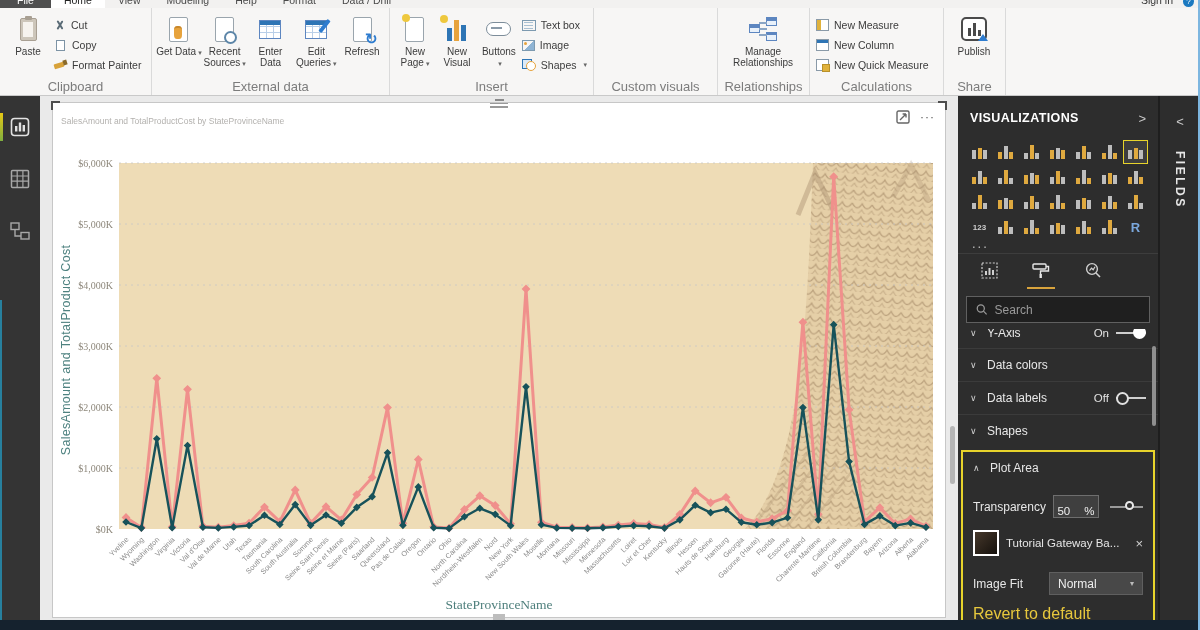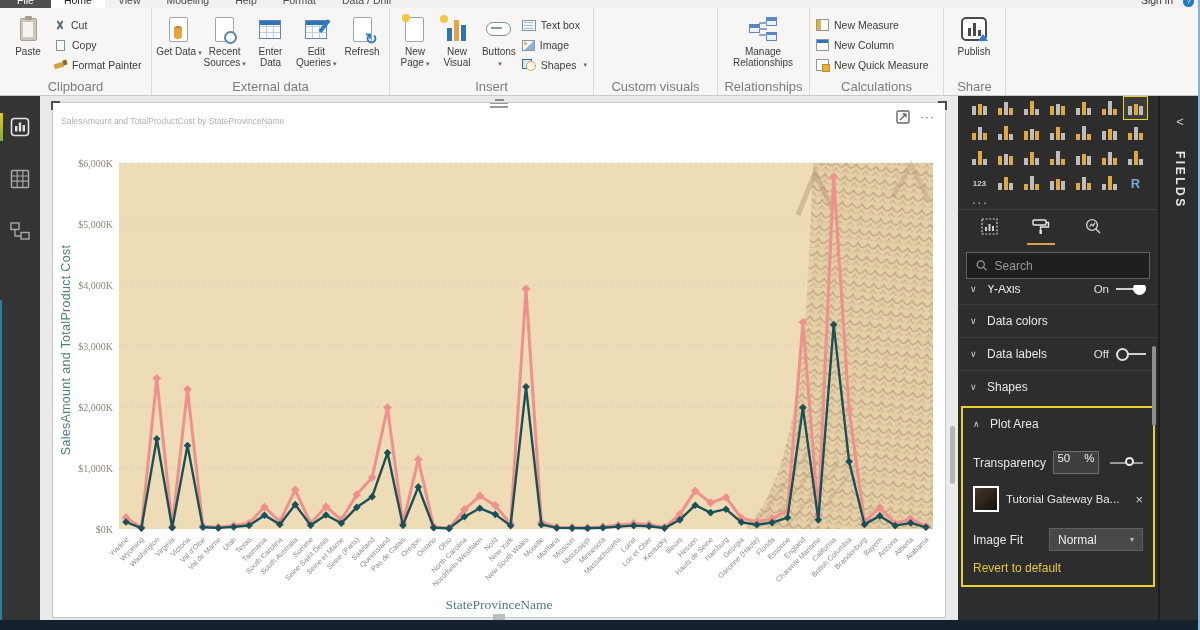--- a/index.html
+++ b/index.html
@@ -135,30 +135,30 @@
 .tglbl{font-size:11.5px;color:#e0e0e0;margin-right:7px}
 .tg{position:relative;width:30px;height:13px;display:inline-block;flex:none}
 .tg .track{position:absolute;left:0;right:0;top:5.5px;height:2px;background:#cfcfcf}
 .tg .knob{position:absolute;top:0;width:13px;height:13px;border-radius:50%}
 .tg.on .knob{right:0;background:#fff}
 .tg.off .knob{left:0;background:#2d2d2d;border:2px solid #e0e0e0}
 .highlightbox{border:2.5px solid #e7d32b;margin:3px 3px 0 3px;padding-bottom:10px;background:#2d2d2d}
 .pa-head{display:flex;align-items:center;height:31px;padding:0 10px;font-size:12px}
 .pa-head .chev{width:17px;color:#cfcfcf;font-size:9px}
 .prow{display:flex;align-items:center;gap:7px;margin:12px 10px 0 10px;font-size:12px}
-.tin{width:46px;height:23px;background:#3f3f3f;border:1px solid #6e6e6e;color:#eee;display:flex;align-items:flex-start;justify-content:center;gap:14px;font-size:11.5px}
+.tin{width:46px;height:23px;background:#3f3f3f;border:1px solid #6e6e6e;color:#eee;display:flex;align-items:flex-end;justify-content:center;gap:14px;font-size:11.5px}
 .slider{flex:1;height:2px;background:#9a9a9a;position:relative;margin-left:4px}
 .sknob{position:absolute;left:46%;top:-5px;width:9px;height:9px;border:2px solid #e8e8e8;border-radius:50%;background:#2d2d2d}
 .thumb{width:26px;height:26px;border:2px solid #fff;background:linear-gradient(135deg,#46382b,#14100c);flex:none}
 .imgname{flex:1;font-size:11.5px;color:#e6e6e6;white-space:nowrap;overflow:hidden}
 .closex{color:#cfcfcf;font-size:13px}
 .dd{width:94px;height:23px;background:#484848;border:1px solid #5f5f5f;display:flex;align-items:center;justify-content:space-between;padding:0 8px;font-size:12px;color:#eee}
 .dd .dcar{font-size:8px;color:#bbb}
 .fitlbl{flex:1}
-.revert{color:#e8c83d;font-size:12px;margin:10px 0 0 10px}
+.revert{color:#e8c83d;font-size:16px;margin:10px 0 0 10px}
 .pane-scroll{position:absolute;right:2px;top:250px;width:4px;height:80px;background:#8f8f8f;border-radius:2px}
 
 
 .fieldsbar{position:absolute;right:0;top:96px;width:42px;bottom:0;background:#2d2d2d;border-left:2px solid #1e1e1e;z-index:5}
 .fb-chev{text-align:center;margin-top:18px;color:#ccc;font-size:13px}
 .fb-title{writing-mode:vertical-rl;margin:22px auto 0;font-size:12px;font-weight:bold;letter-spacing:2.5px;color:#e6e6e6;display:block;text-align:left}
 .fb-wrap{display:flex;justify-content:center}
 
 
 .bottomstrip{position:absolute;left:0;bottom:0;width:100%;height:10px;background:#15222e;z-index:40}
@@ -490,20 +490,24 @@
         <polyline points="73.0,367.0 88.4,373.1 103.8,283.7 119.2,372.7 134.5,290.4 149.9,372.3 165.3,372.9 180.7,371.9 196.1,370.5 211.5,360.3 226.8,369.4 242.2,349.6 257.6,370.3 273.0,360.0 288.4,368.2 303.8,352.3 319.2,341.7 334.5,297.8 349.9,370.3 365.3,331.9 380.7,372.7 396.1,373.4 411.5,361.8 426.8,353.3 442.2,359.4 457.6,370.6 473.0,231.9 488.4,369.7 503.8,372.9 519.2,373.1 534.5,373.3 549.9,372.7 565.3,371.6 580.7,370.6 596.1,371.2 611.5,373.1 626.8,364.8 642.2,350.2 657.6,357.7 673.0,354.2 688.4,367.3 703.8,369.7 719.2,367.6 734.5,362.7 749.9,252.6 765.3,364.8 780.7,169.7 796.1,306.6 811.5,369.4 826.8,360.9 842.2,370.6 857.6,367.9 873.0,372.3" fill="none" stroke="#17525a" stroke-width="2.4" stroke-linejoin="round"></polyline>
         <path d="M73 363.185L76.8 366.985L73 370.785L69.2 366.985ZM88.38461538461539 369.285L92.18461538461538 373.08500000000004L88.38461538461539 376.88500000000005L84.58461538461539 373.08500000000004ZM103.76923076923077 279.91999999999996L107.56923076923077 283.71999999999997L103.76923076923077 287.52L99.96923076923078 283.71999999999997ZM119.15384615384616 368.85799999999995L122.95384615384616 372.65799999999996L119.15384615384616 376.45799999999997L115.35384615384616 372.65799999999996ZM134.53846153846155 286.63L138.33846153846156 290.43L134.53846153846155 294.23L130.73846153846154 290.43ZM149.9230769230769 368.49199999999996L153.72307692307692 372.292L149.9230769230769 376.092L146.1230769230769 372.292ZM165.30769230769232 369.102L169.10769230769233 372.902L165.30769230769232 376.702L161.5076923076923 372.902ZM180.69230769230768 368.126L184.4923076923077 371.926L180.69230769230768 375.726L176.89230769230767 371.926ZM196.0769230769231 366.662L199.8769230769231 370.462L196.0769230769231 374.262L192.27692307692308 370.462ZM211.46153846153845 356.475L215.26153846153846 360.27500000000003L211.46153846153845 364.07500000000005L207.66153846153844 360.27500000000003ZM226.84615384615384 365.625L230.64615384615385 369.425L226.84615384615384 373.225L223.04615384615383 369.425ZM242.23076923076923 345.8L246.03076923076924 349.6L242.23076923076923 353.40000000000003L238.43076923076922 349.6ZM257.61538461538464 366.53999999999996L261.41538461538465 370.34L257.61538461538464 374.14L253.81538461538463 370.34ZM273 356.17L276.8 359.97L273 363.77000000000004L269.2 359.97ZM288.38461538461536 364.405L292.18461538461537 368.205L288.38461538461536 372.005L284.58461538461535 368.205ZM303.7692307692308 348.54499999999996L307.5692307692308 352.34499999999997L303.7692307692308 356.145L299.96923076923076 352.34499999999997ZM319.1538461538462 337.86999999999995L322.9538461538462 341.66999999999996L319.1538461538462 345.46999999999997L315.3538461538462 341.66999999999996ZM334.53846153846155 293.95L338.33846153846156 297.75L334.53846153846155 301.55L330.73846153846154 297.75ZM349.9230769230769 366.53999999999996L353.7230769230769 370.34L349.9230769230769 374.14L346.1230769230769 370.34ZM365.3076923076923 328.11L369.10769230769233 331.91L365.3076923076923 335.71000000000004L361.5076923076923 331.91ZM380.6923076923077 368.85799999999995L384.4923076923077 372.65799999999996L380.6923076923077 376.45799999999997L376.89230769230767 372.65799999999996ZM396.0769230769231 369.59L399.8769230769231 373.39L396.0769230769231 377.19L392.2769230769231 373.39ZM411.46153846153845 358L415.26153846153846 361.8L411.46153846153845 365.6L407.66153846153844 361.8ZM426.84615384615387 349.46L430.6461538461539 353.26L426.84615384615387 357.06L423.04615384615386 353.26ZM442.2307692307692 355.56L446.03076923076924 359.36L442.2307692307692 363.16L438.4307692307692 359.36ZM457.61538461538464 366.84499999999997L461.41538461538465 370.645L457.61538461538464 374.445L453.81538461538463 370.645ZM473 228.07L476.8 231.87L473 235.67000000000002L469.2 231.87ZM488.38461538461536 365.92999999999995L492.18461538461537 369.72999999999996L488.38461538461536 373.53L484.58461538461535 369.72999999999996ZM503.7692307692308 369.102L507.5692307692308 372.902L503.7692307692308 376.702L499.96923076923076 372.902ZM519.1538461538462 369.285L522.9538461538461 373.08500000000004L519.1538461538462 376.88500000000005L515.3538461538462 373.08500000000004ZM534.5384615384615 369.46799999999996L538.3384615384615 373.268L534.5384615384615 377.068L530.7384615384616 373.268ZM549.9230769230769 368.85799999999995L553.7230769230769 372.65799999999996L549.9230769230769 376.45799999999997L546.123076923077 372.65799999999996ZM565.3076923076924 367.76L569.1076923076923 371.56L565.3076923076924 375.36L561.5076923076924 371.56ZM580.6923076923076 366.84499999999997L584.4923076923076 370.645L580.6923076923076 374.445L576.8923076923077 370.645ZM596.0769230769231 367.39399999999995L599.876923076923 371.19399999999996L596.0769230769231 374.99399999999997L592.2769230769231 371.19399999999996ZM611.4615384615385 369.285L615.2615384615384 373.08500000000004L611.4615384615385 376.88500000000005L607.6615384615385 373.08500000000004ZM626.8461538461538 361.04999999999995L630.6461538461538 364.84999999999997L626.8461538461538 368.65L623.0461538461539 364.84999999999997ZM642.2307692307693 346.41L646.0307692307692 350.21000000000004L642.2307692307693 354.01000000000005L638.4307692307693 350.21000000000004ZM657.6153846153846 353.852L661.4153846153846 357.652L657.6153846153846 361.452L653.8153846153847 357.652ZM673 350.375L676.8 354.175L673 357.975L669.2 354.175ZM688.3846153846154 363.49L692.1846153846153 367.29L688.3846153846154 371.09000000000003L684.5846153846154 367.29ZM703.7692307692307 365.92999999999995L707.5692307692307 369.72999999999996L703.7692307692307 373.53L699.9692307692308 369.72999999999996ZM719.1538461538462 363.795L722.9538461538461 367.595L719.1538461538462 371.39500000000004L715.3538461538462 367.595ZM734.5384615384615 358.91499999999996L738.3384615384615 362.715L734.5384615384615 366.515L730.7384615384616 362.715ZM749.9230769230769 248.81L753.7230769230769 252.61L749.9230769230769 256.41L746.123076923077 252.61ZM765.3076923076923 361.04999999999995L769.1076923076922 364.84999999999997L765.3076923076923 368.65L761.5076923076923 364.84999999999997ZM780.6923076923077 165.85L784.4923076923077 169.65L780.6923076923077 173.45000000000002L776.8923076923078 169.65ZM796.0769230769231 302.79499999999996L799.876923076923 306.59499999999997L796.0769230769231 310.395L792.2769230769231 306.59499999999997ZM811.4615384615385 365.625L815.2615384615384 369.425L811.4615384615385 373.225L807.6615384615385 369.425ZM826.8461538461538 357.085L830.6461538461538 360.885L826.8461538461538 364.685L823.0461538461539 360.885ZM842.2307692307693 366.84499999999997L846.0307692307692 370.645L842.2307692307693 374.445L838.4307692307693 370.645ZM857.6153846153846 364.09999999999997L861.4153846153846 367.9L857.6153846153846 371.7L853.8153846153847 367.9ZM873 368.49199999999996L876.8 372.292L873 376.092L869.2 372.292Z" fill="#17525a"></path>
       </svg>
 
     <div class="xtitle">StateProvinceName</div>
   </div>
   <div class="cscroll"></div>
 </div>
 
 <div class="vizpane">
+  <div class="vp-head">
+    <span class="vp-title">VISUALIZATIONS</span>
+    <span class="vp-chevron">&gt;</span>
+  </div>
 
   <div id="viz-grid">
       <div class="vcell">
         <span class="vbar" style="height: 9px; background: rgb(189, 189, 189);"></span>
         <span class="vbar" style="height: 11px; background: rgb(223, 169, 63);"></span>
         <span class="vbar" style="height: 9px; background: rgb(189, 189, 189);"></span>
       </div>
       <div class="vcell">
         <span class="vbar" style="height: 7px; background: rgb(223, 169, 63);"></span>
         <span class="vbar" style="height: 13px; background: rgb(189, 189, 189);"></span>

